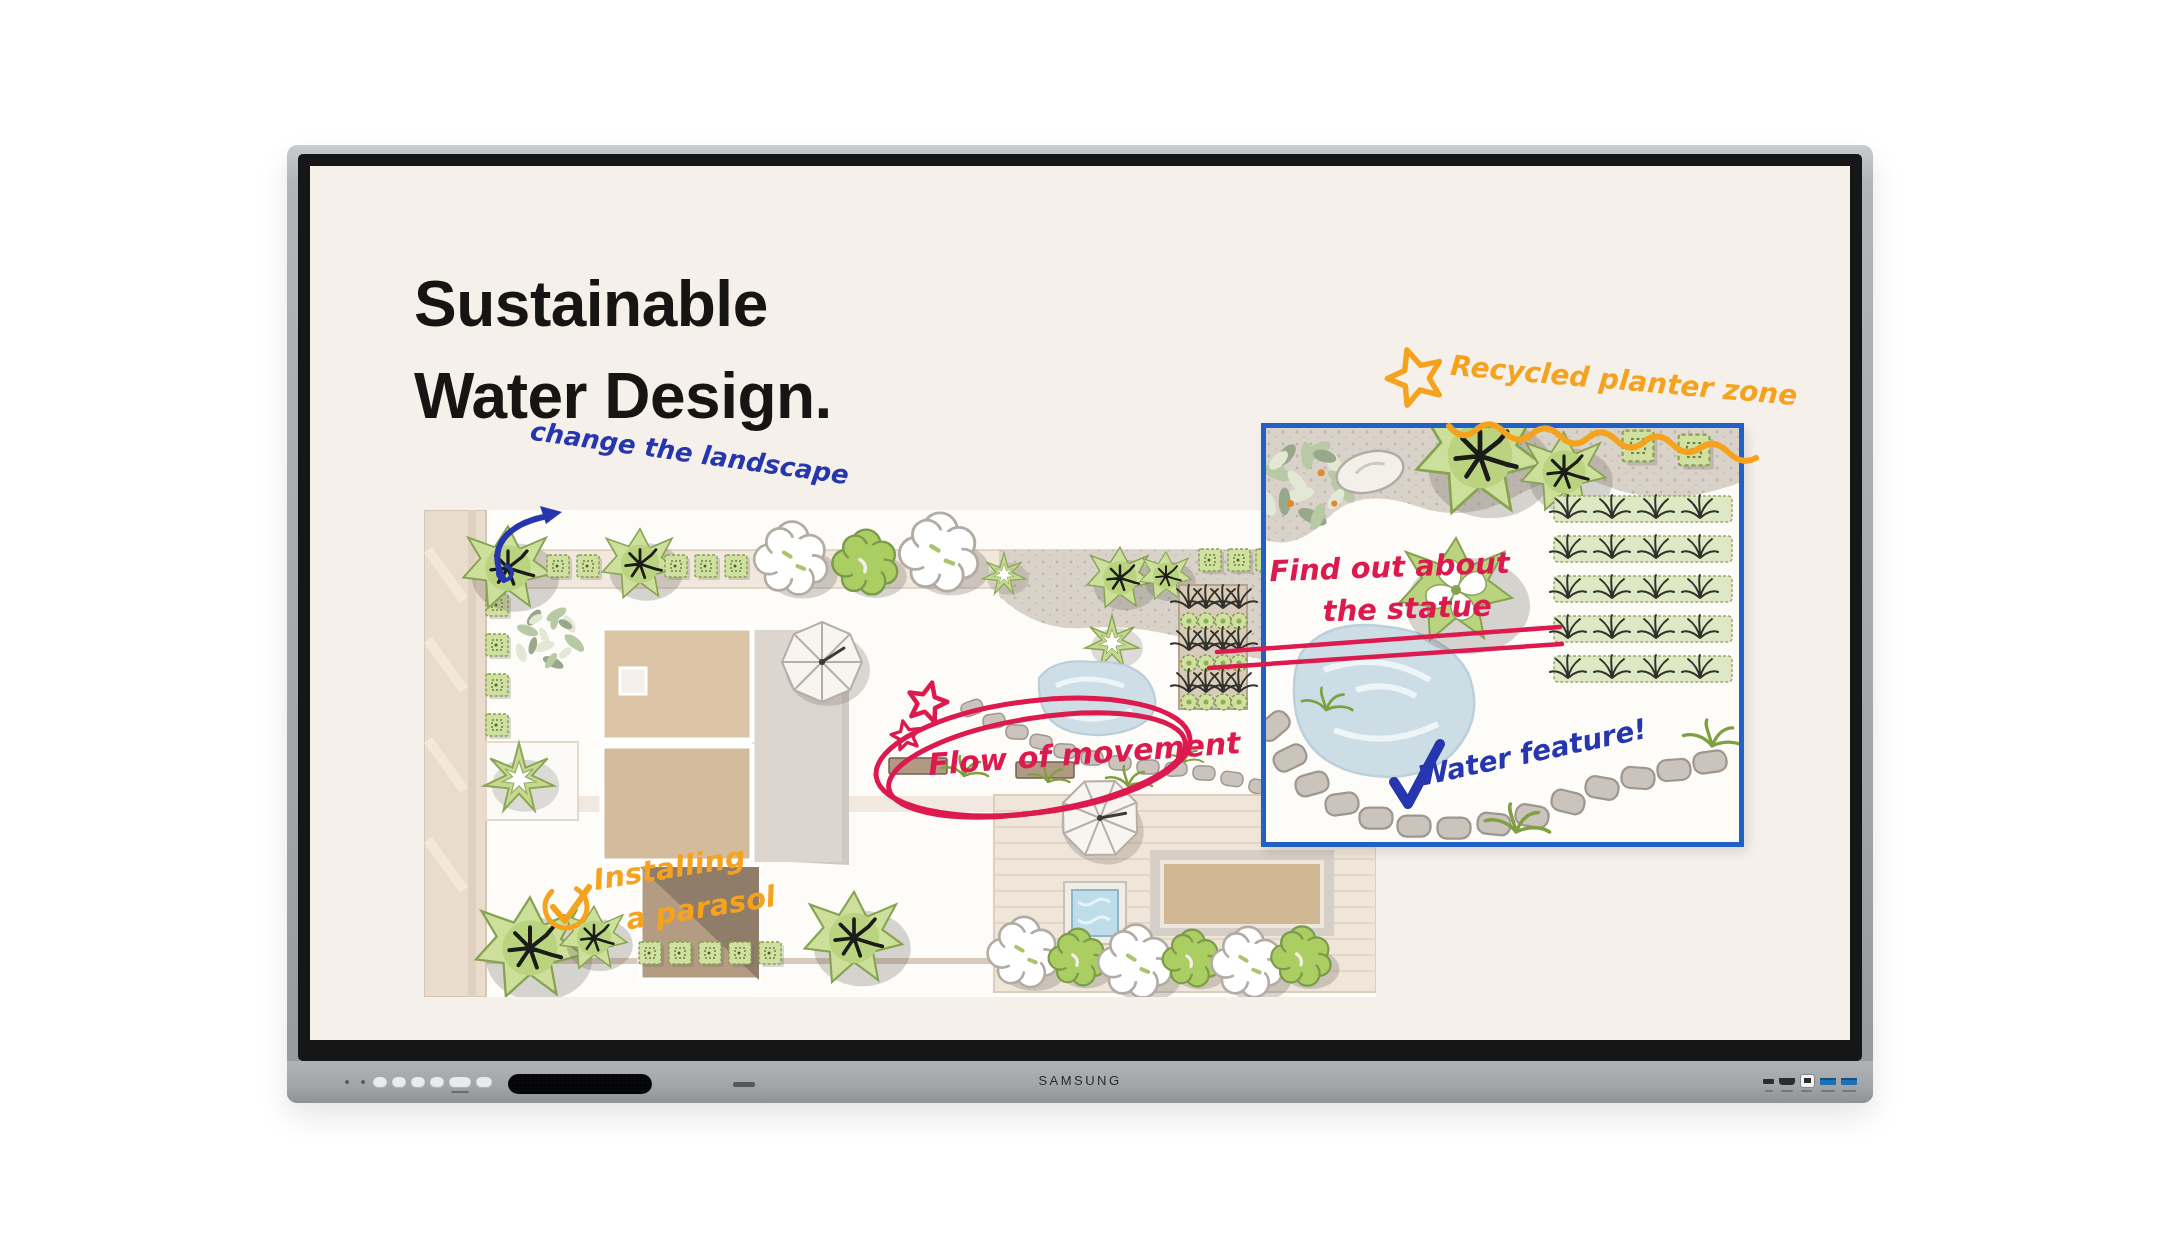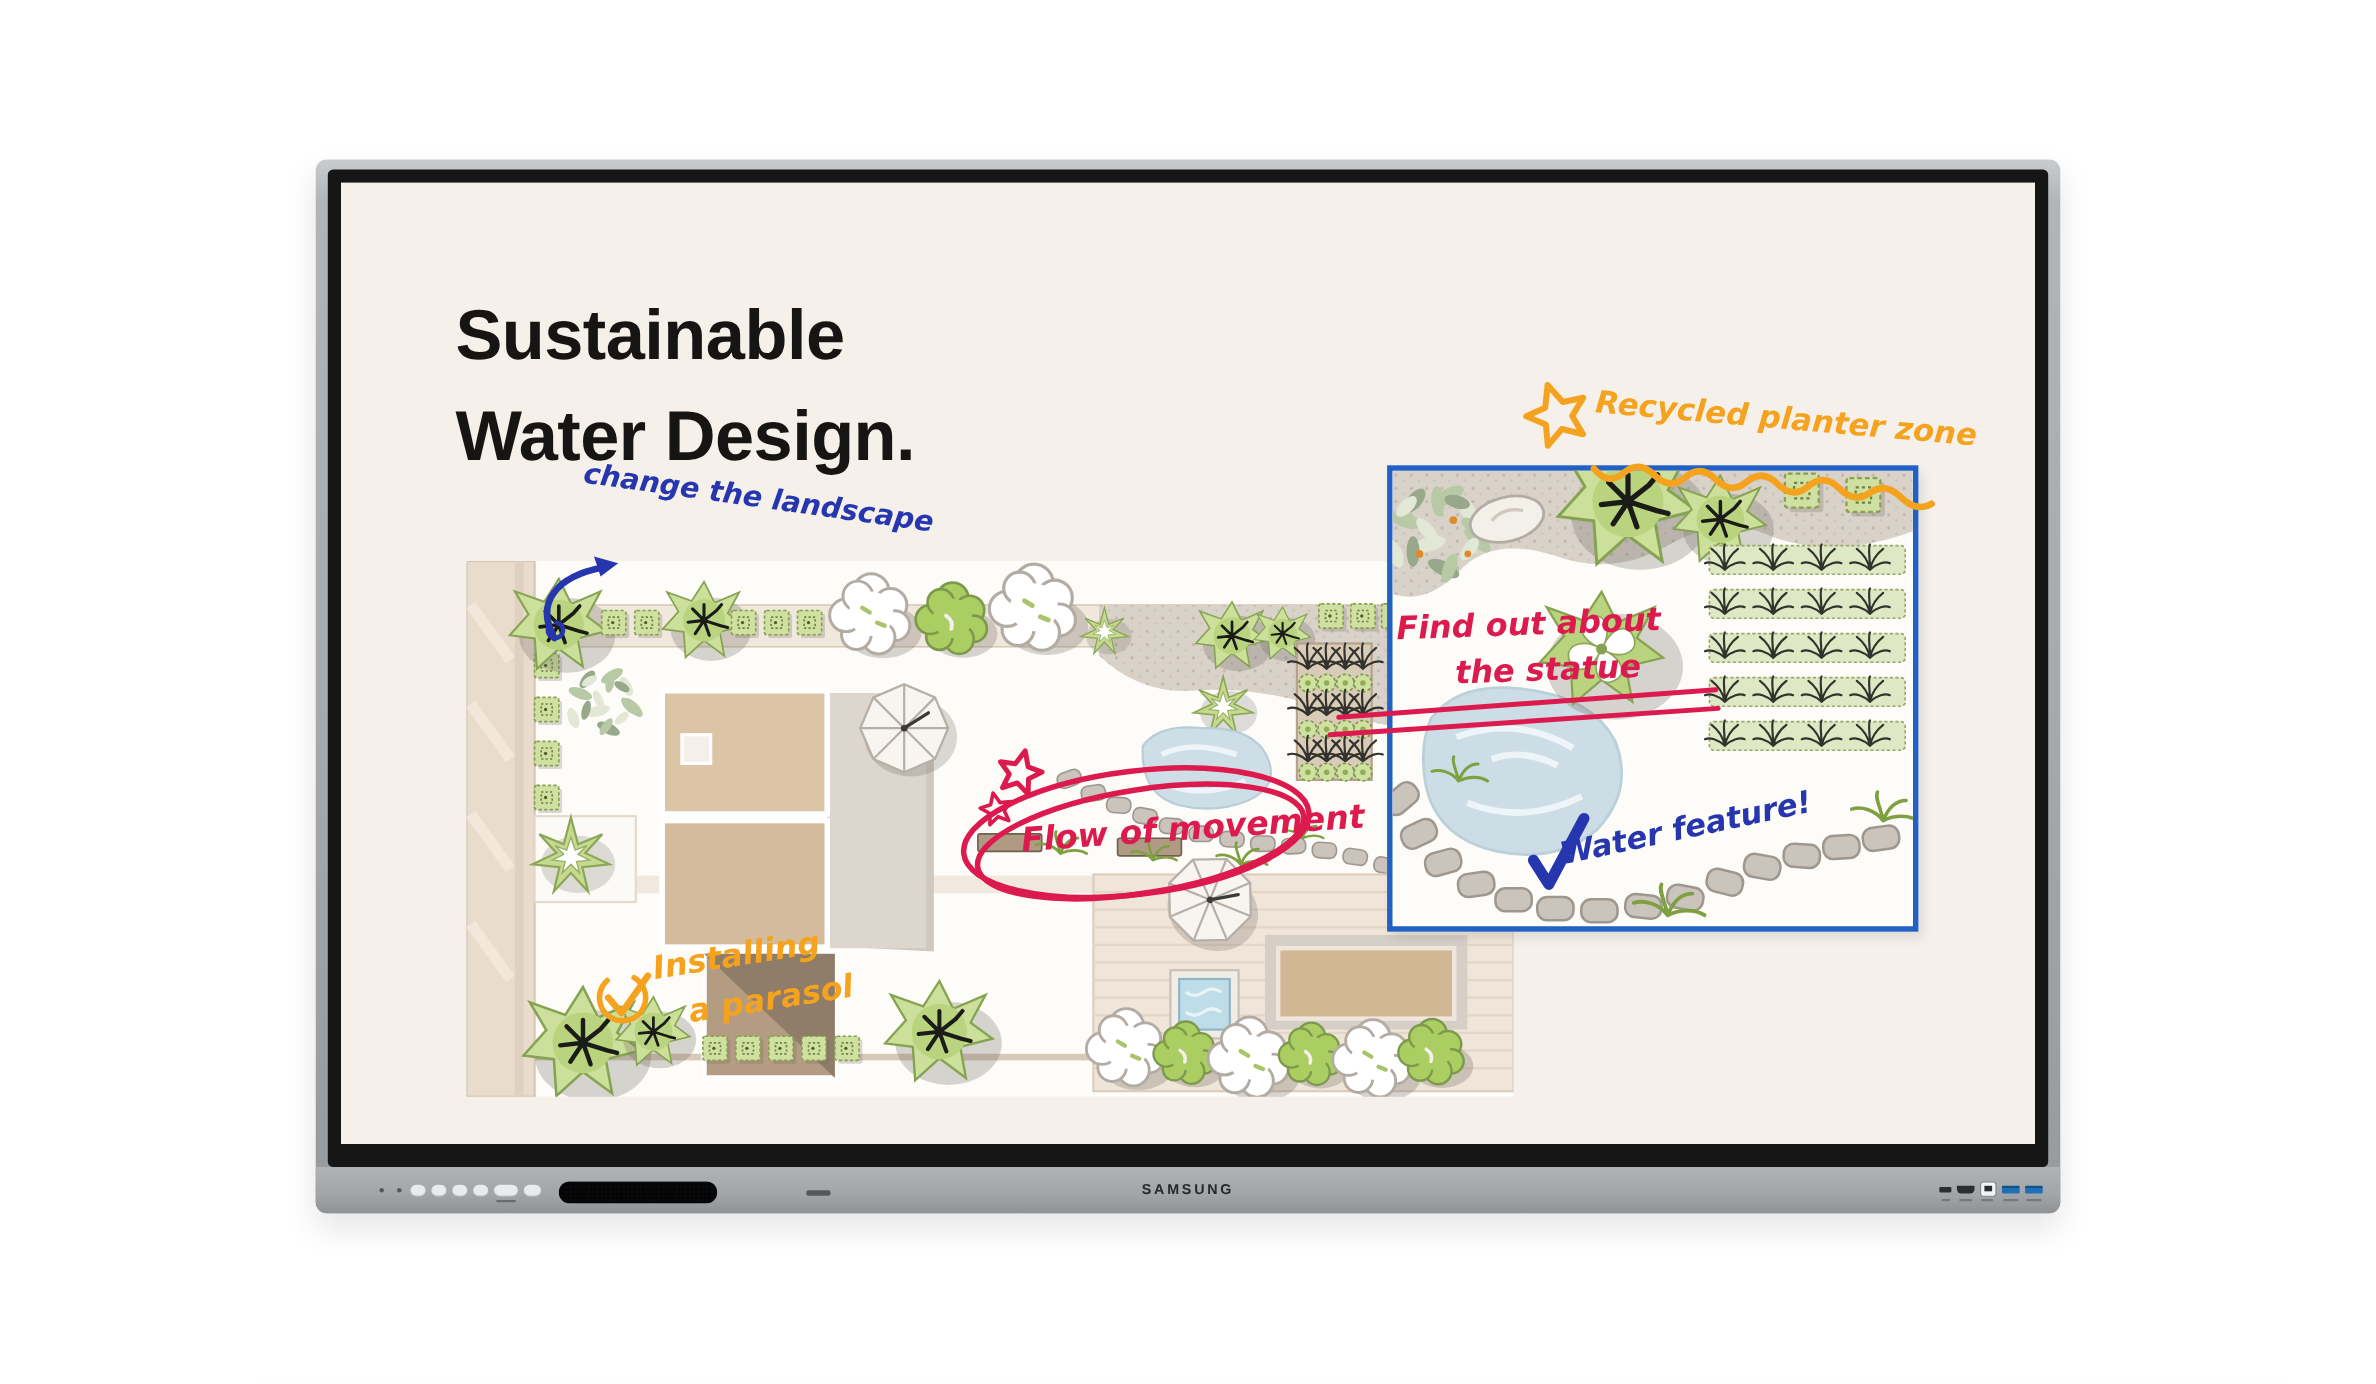--- a/index.html
+++ b/index.html
@@ -17,21 +17,21 @@
   .chin{position:absolute;left:0;bottom:0;width:1586px;height:42px;border-radius:0 0 10px 10px;
     background:linear-gradient(180deg,#b0b3b6 0%,#a2a5a8 60%,#8f9295 100%);}
   .chin .dot{position:absolute;top:19px;width:4px;height:4px;border-radius:50%;background:#55585b;}
   .ctl{position:absolute;top:16px;height:11px;border-radius:6px;background:#e9ebed;
     box-shadow:inset 0 -1px 1px rgba(0,0,0,.25);}
   .ctl-label{position:absolute;top:30px;height:2px;background:#6a6d70;border-radius:1px;}
   .speaker{position:absolute;left:221px;top:13px;width:144px;height:20px;border-radius:10px;background:#45484c;
     background-image:repeating-linear-gradient(90deg,#3a3d41 0 2px,#54575b 2px 4px),
                      repeating-linear-gradient(0deg,#3a3d41 0 2px,#54575b 2px 4px);background-blend-mode:multiply;}
   .slot{position:absolute;left:446px;top:21px;width:22px;height:5px;border-radius:2px;background:#55585b;}
-  .brand{position:absolute;left:50%;top:12px;transform:translateX(-50%);font-size:13px;font-weight:bold;
+  .brand{position:absolute;left:50%;top:12px;transform:translateX(-50%);font-size:13px;font-weight:normal;
     letter-spacing:2.5px;color:#26292c;}
   .port{position:absolute;}
   .p-dark{background:#2b2e31;border-radius:1px;}
   .p-usb3{background:#1f6fb4;border-radius:1px;box-shadow:inset 0 2px 0 #12507e;}
   .p-usbb{background:#f2f3f4;border:1px solid #83868a;border-radius:3px;}
   .p-usbb i{position:absolute;left:3px;top:3px;width:7px;height:5px;background:#2b2e31;display:block;}
   .p-tick{position:absolute;top:29px;height:2px;background:#75787b;border-radius:1px;}
 
   
   .title{position:absolute;left:104px;top:92px;color:#171513;font-weight:bold;font-size:64px;

